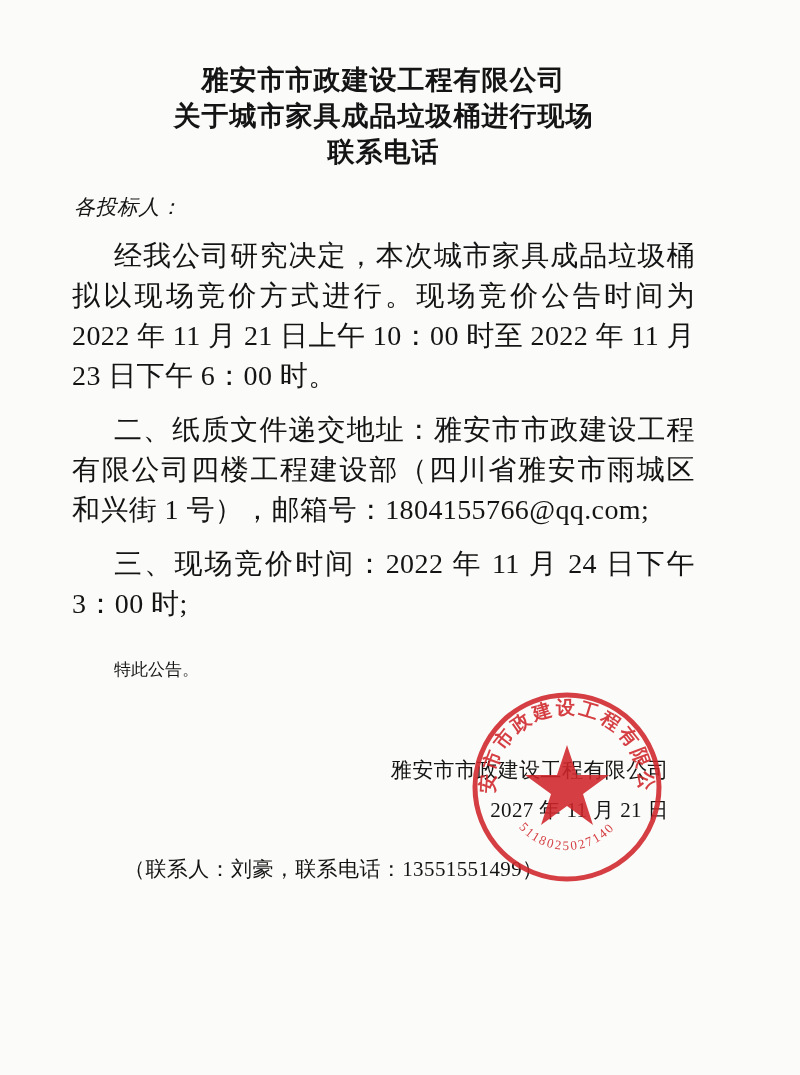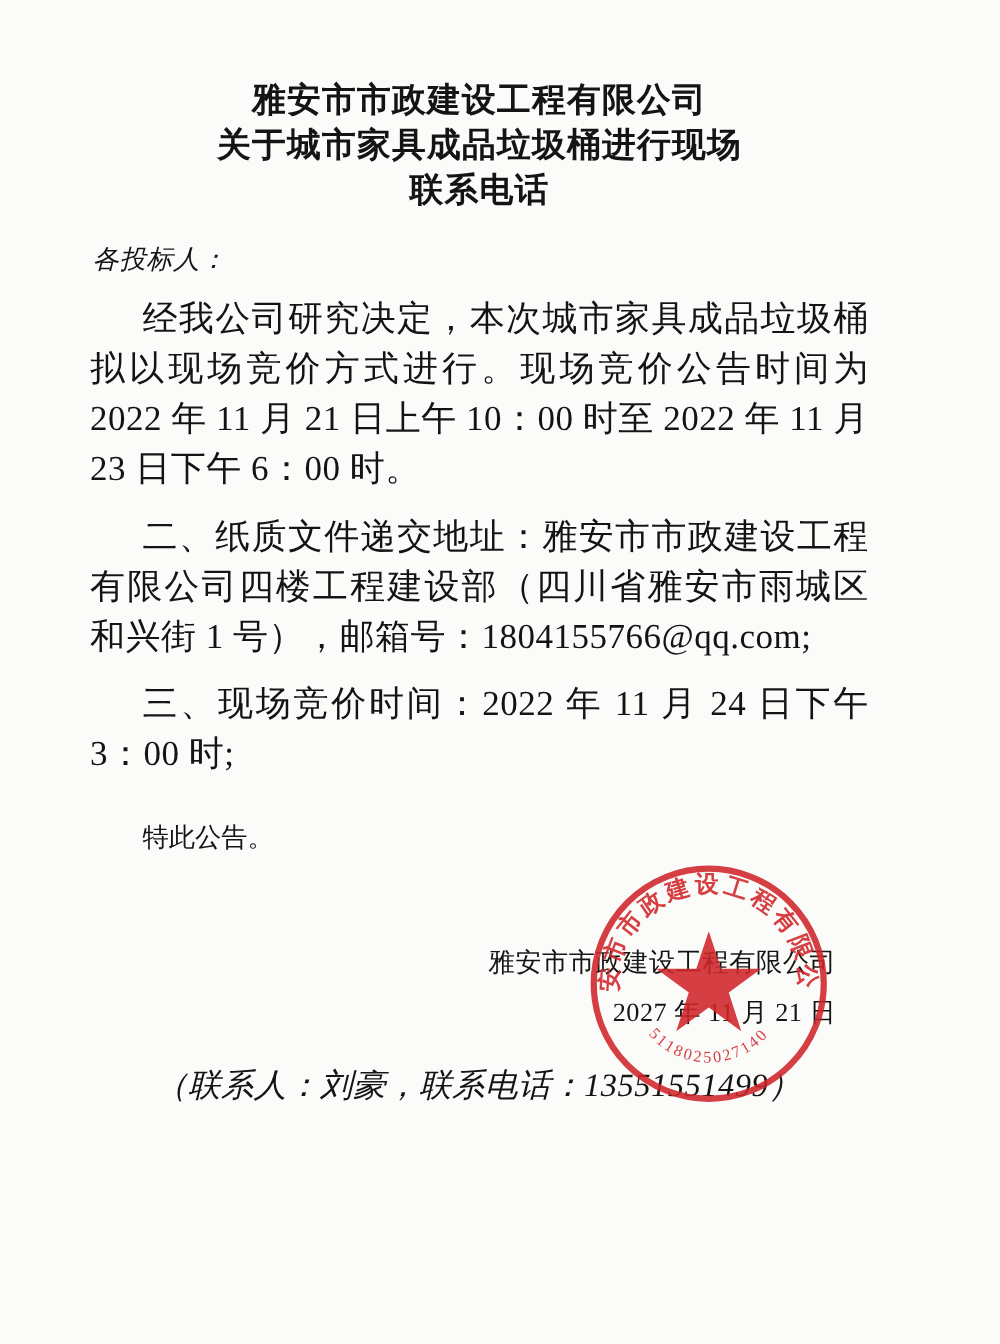--- a/index.html
+++ b/index.html
@@ -47,42 +47,41 @@
     line-height: 40px;
     margin: 0;
     text-indent: 42px;
     letter-spacing: 0.4px;
     text-align: justify;
   }
   p.gap-top {
     margin-top: 14px;
   }
   .notice-end {
-    font-size: 21px;
+    font-size: 17px;
     line-height: 40px;
     margin: 26px 0 0 0;
     text-indent: 42px;
   }
   .sign-block {
     margin-top: 60px;
     text-align: right;
     padding-right: 26px;
     font-size: 21px;
     line-height: 40px;
     letter-spacing: 0.4px;
     position: relative;
     z-index: 1;
   }
   .contact {
     margin-top: 22px;
-    font-size: 26px;
+    font-size: 21px;
     line-height: 34px;
     text-indent: 52px;
     letter-spacing: 0.4px;
-    font-style: italic;
   }
   
   .seal {
     position: absolute;
     left: 468px;
     top: 688px;
     width: 198px;
     height: 198px;
     z-index: 3;
     pointer-events: none;

